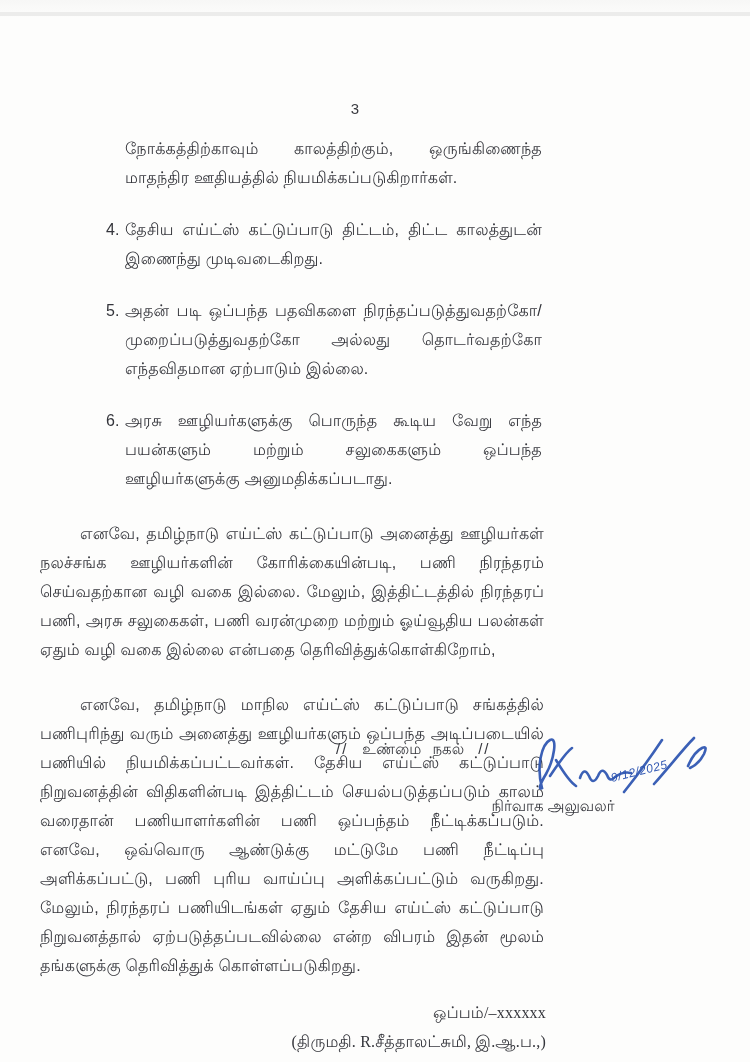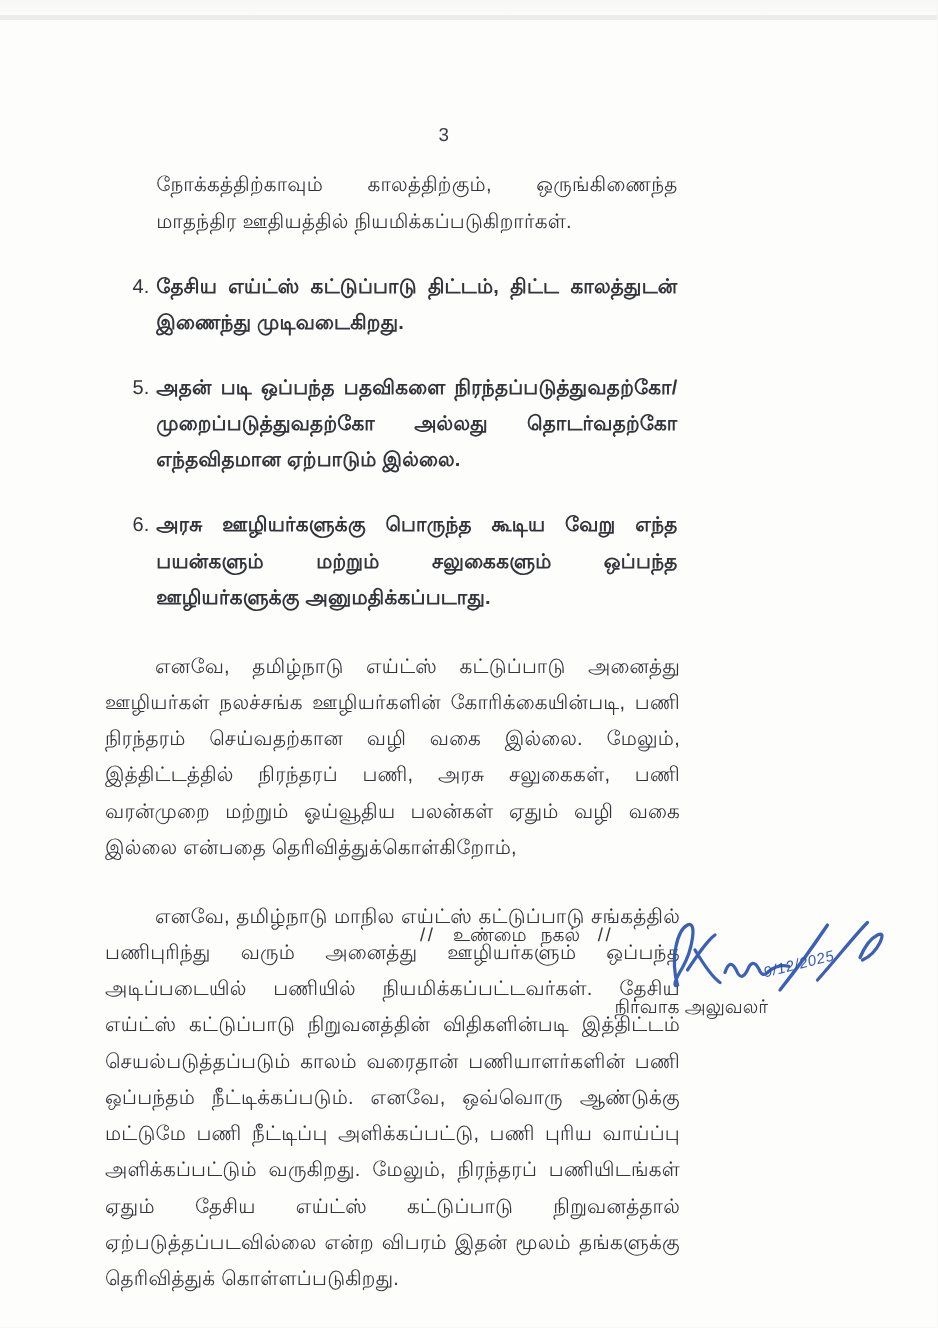--- a/index.html
+++ b/index.html
@@ -32,23 +32,23 @@
   }
   .p-cont {
     margin:6px 52px 0 125px;
     text-align:justify;
   }
   .num-item {
     display:flex;
     margin:23px 52px 0 106px;
   }
   .num-item .num { flex:none; width:19px; }
-  .num-item .txt { text-align:justify; flex:1;font-weight:bold; }
+  .num-item .txt { text-align:justify; flex:1; }
   .body-para {
-    margin:26px 50px 0 84px;
+    margin:26px 50px 0 40px;
     text-indent:40px;
     text-align:justify;
   }
   .signature-block {
     margin:18px 48px 0 auto;
     width:268px;
     text-align:right;
     line-height:29px;
     font-family:Liberation Serif, serif;
   }
@@ -100,20 +100,21 @@
       <span class="num">6.</span>
       <span class="txt">அரசு ஊழியர்களுக்கு பொருந்த கூடிய வேறு எந்த பயன்களும் மற்றும் சலுகைகளும் ஒப்பந்த ஊழியர்களுக்கு அனுமதிக்கப்படாது.</span>
     </div>
 
     <p class="body-para">எனவே, தமிழ்நாடு எய்ட்ஸ் கட்டுப்பாடு அனைத்து ஊழியர்கள் நலச்சங்க ஊழியர்களின் கோரிக்கையின்படி, பணி நிரந்தரம் செய்வதற்கான வழி வகை இல்லை. மேலும், இத்திட்டத்தில் நிரந்தரப் பணி, அரசு சலுகைகள், பணி வரன்முறை மற்றும் ஓய்வூதிய பலன்கள் ஏதும் வழி வகை இல்லை என்பதை தெரிவித்துக்கொள்கிறோம்,</p>
 
     <p class="body-para">எனவே, தமிழ்நாடு மாநில எய்ட்ஸ் கட்டுப்பாடு சங்கத்தில் பணிபுரிந்து வரும் அனைத்து ஊழியர்களும் ஒப்பந்த அடிப்படையில் பணியில் நியமிக்கப்பட்டவர்கள். தேசிய எய்ட்ஸ் கட்டுப்பாடு நிறுவனத்தின் விதிகளின்படி இத்திட்டம் செயல்படுத்தப்படும் காலம் வரைதான் பணியாளர்களின் பணி ஒப்பந்தம் நீட்டிக்கப்படும். எனவே, ஒவ்வொரு ஆண்டுக்கு மட்டுமே பணி நீட்டிப்பு அளிக்கப்பட்டு, பணி புரிய வாய்ப்பு அளிக்கப்பட்டும் வருகிறது. மேலும், நிரந்தரப் பணியிடங்கள் ஏதும் தேசிய எய்ட்ஸ் கட்டுப்பாடு நிறுவனத்தால் ஏற்படுத்தப்படவில்லை என்ற விபரம் இதன் மூலம் தங்களுக்கு தெரிவித்துக் கொள்ளப்படுகிறது.</p>
 
     <div class="signature-block">
       <div>ஒப்பம்/–xxxxxx</div>
+      <div>(திருமதி. R.சீத்தாலட்சுமி, இ.ஆ.ப.,)</div>
       <div>திட்ட இயக்குநர்</div>
     </div>
 
   </div>
 
   <div class="attest">
     <span class="mark">//</span><span>உண்மை நகல்</span><span class="mark">//</span>
   </div>
 
   <svg class="hand-sign" viewBox="0 0 185 84" xmlns="http://www.w3.org/2000/svg">

